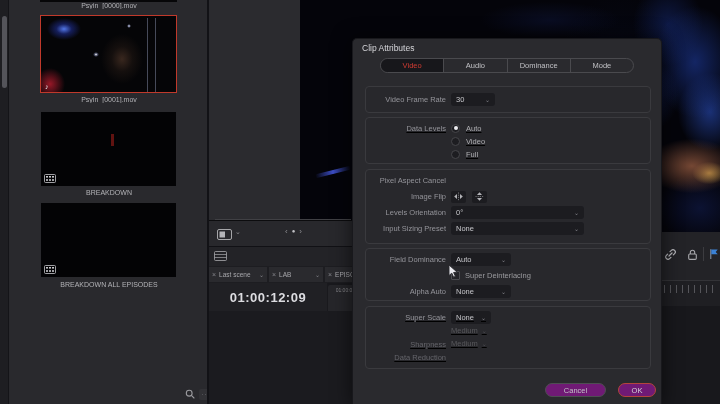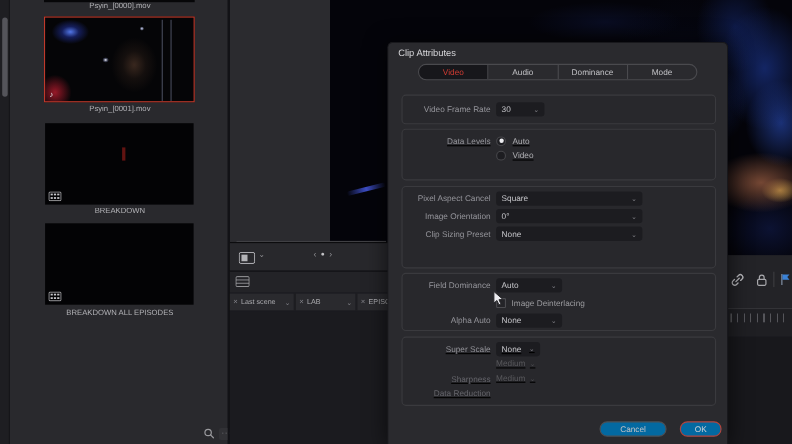--- a/index.html
+++ b/index.html
@@ -104,21 +104,21 @@
   .w-n{width:44px}.w-m{width:60px}.w-w{width:133px}.w-xs{width:40px}
   .radio{width:9px;height:9px;border-radius:50%;background:#1d1d21;border:1px solid #46464a;position:relative;margin-right:6px;flex:none;}
   .radio.sel::after{content:"";position:absolute;inset:1.5px;background:#ececf0;border-radius:50%;}
   .optxt{font-size:7.5px;color:#aeaeb2;}
   .flipbtn{width:15px;height:12px;background:#1c1c20;border-radius:2px;margin-right:6px;display:flex;align-items:center;justify-content:center;}
   .chkbox{width:9px;height:9px;background:#242428;border:1px solid #4c4c50;border-radius:1px;margin-right:5px;flex:none;}
   .chklbl{font-size:7.5px;color:#9a9a9e;}
   .distxt{font-size:7.5px;color:#58585c;}
   .distxt .cv{font-size:6px;color:#4e4e52;margin-left:4px;}
   .dlg-footer{position:absolute;left:0;top:344px;width:100%;height:22px;}
-  .btn{position:absolute;height:14px;border-radius:8px;font-size:7.5px;display:flex;align-items:center;justify-content:center;background:#0369a1;}
+  .btn{position:absolute;height:14px;border-radius:8px;font-size:7.5px;display:flex;align-items:center;justify-content:center;background:#701a75;}
   .btn-cancel{left:192px;width:61px;top:0;border:1px solid #4e4e52;color:#c2c2c6;}
   .btn-ok{left:265px;width:38px;top:0;border:1px solid #b5443c;color:#d2d2d6;}
 
   .cursor{position:absolute;left:448px;top:264px;z-index:50;}
 </style>
 </head>
 <body>
 
 <div class="screen">
 
@@ -209,20 +209,28 @@
       <div class="ttab ttab2">
         <span class="x">×</span>
         <span>LAB</span>
         <span class="cv">⌄</span>
       </div>
       <div class="ttab ttab3">
         <span class="x">×</span>
         <span>EPISO</span>
       </div>
     </div>
+    <div class="tcrow">
+      <div class="tc-main">
+          <span>01:00:12:09</span>
+        </div>
+      <div class="tc-side">
+          <span>01:00:0</span>
+        </div>
+    </div>
   </div>
 
   <div class="rpanel">
     <div class="rp-icons">
       <svg style="margin-left:2px" width="13" height="13" viewBox="0 0 12 12">
           <path d="M4.6 7.4 L7.4 4.6 M3.4 5.6 L2.2 6.8 a2.1 2.1 0 0 0 3 3 L6.4 8.6 M8.6 6.4 L9.8 5.2 a2.1 2.1 0 0 0 -3 -3 L5.6 3.4" stroke="#b8b8bc" fill="none" stroke-width="1.1" stroke-linecap="round"></path>
         </svg>
       <svg style="margin-left:9px" width="13" height="13" viewBox="0 0 12 12">
           <rect x="2.5" y="5.5" width="7" height="5" rx="1" fill="none" stroke="#a8a8ac" stroke-width="1"></rect>
           <path d="M4 5.5 V4 a2 2 0 0 1 4 0 v1.5" fill="none" stroke="#a8a8ac" stroke-width="1"></path>
@@ -263,58 +271,76 @@
       <div class="row tight">
         <div class="lbl">Data Levels</div>
         <div class="radio sel"></div>
         <span class="optxt">Auto</span>
       </div>
       <div class="row tight">
         <div class="lbl"></div>
         <div class="radio"></div>
         <span class="optxt">Video</span>
       </div>
+      <div class="row tight">
+        <div class="lbl"></div>
+        <div class="radio"></div>
+        <span class="optxt">Full</span>
+      </div>
     </div>
 
     <div class="box box3">
       <div class="row">
         <div class="lbl">Pixel Aspect Cancel</div>
-        <div class="dd w-w">
-          <span>Square</span>
-          <span class="cv">⌄</span>
-        </div>
-      </div>
-      <div class="row">
-        <div class="lbl">Image Orientation</div>
+      </div>
+      <div class="row">
+        <div class="lbl">Image Flip</div>
+        <div class="flipbtn">
+          <svg width="11" height="9" viewBox="0 0 12 10">
+              <path d="M6 0.5 V9.5" stroke="#9a9a9e" stroke-width="0.7" stroke-dasharray="1.4 1"></path>
+              <path d="M4.3 2.2 L1.2 5 L4.3 7.8 Z" fill="#b4b4b8"></path>
+              <path d="M7.7 2.2 L10.8 5 L7.7 7.8 Z" fill="#b4b4b8"></path>
+            </svg>
+        </div>
+        <div class="flipbtn">
+          <svg width="9" height="11" viewBox="0 0 10 12">
+              <path d="M0.5 6 H9.5" stroke="#9a9a9e" stroke-width="0.7" stroke-dasharray="1.4 1"></path>
+              <path d="M2.2 4.3 L5 1.2 L7.8 4.3 Z" fill="#b4b4b8"></path>
+              <path d="M2.2 7.7 L5 10.8 L7.8 7.7 Z" fill="#b4b4b8"></path>
+            </svg>
+        </div>
+      </div>
+      <div class="row">
+        <div class="lbl">Levels Orientation</div>
         <div class="dd w-w">
           <span>0°</span>
           <span class="cv">⌄</span>
         </div>
       </div>
       <div class="row">
-        <div class="lbl">Clip Sizing Preset</div>
+        <div class="lbl">Input Sizing Preset</div>
         <div class="dd w-w">
           <span>None</span>
           <span class="cv">⌄</span>
         </div>
       </div>
     </div>
 
     <div class="box box4">
       <div class="row">
         <div class="lbl">Field Dominance</div>
         <div class="dd w-m">
           <span>Auto</span>
           <span class="cv">⌄</span>
         </div>
       </div>
       <div class="row">
         <div class="lbl"></div>
         <div class="chkbox"></div>
-        <span class="chklbl">Image Deinterlacing</span>
+        <span class="chklbl">Super Deinterlacing</span>
       </div>
       <div class="row">
         <div class="lbl">Alpha Auto</div>
         <div class="dd w-m">
           <span>None</span>
           <span class="cv">⌄</span>
         </div>
       </div>
     </div>
 

